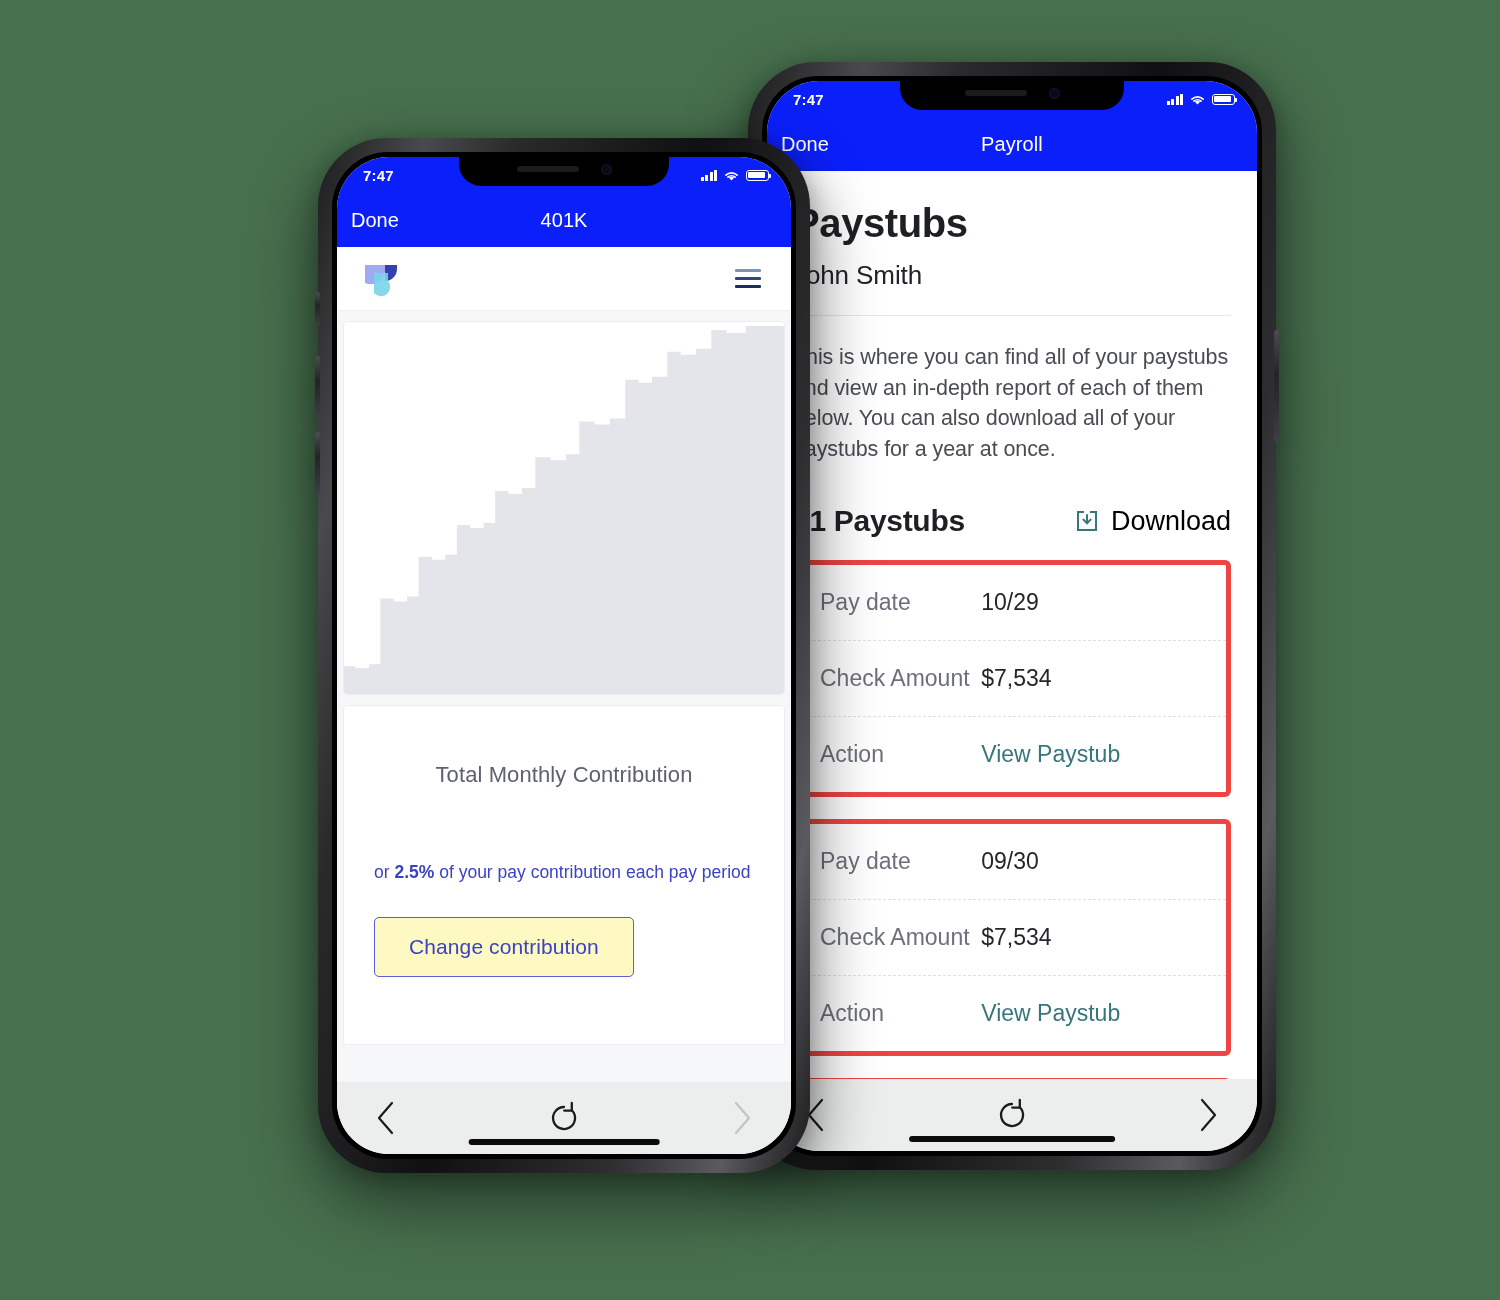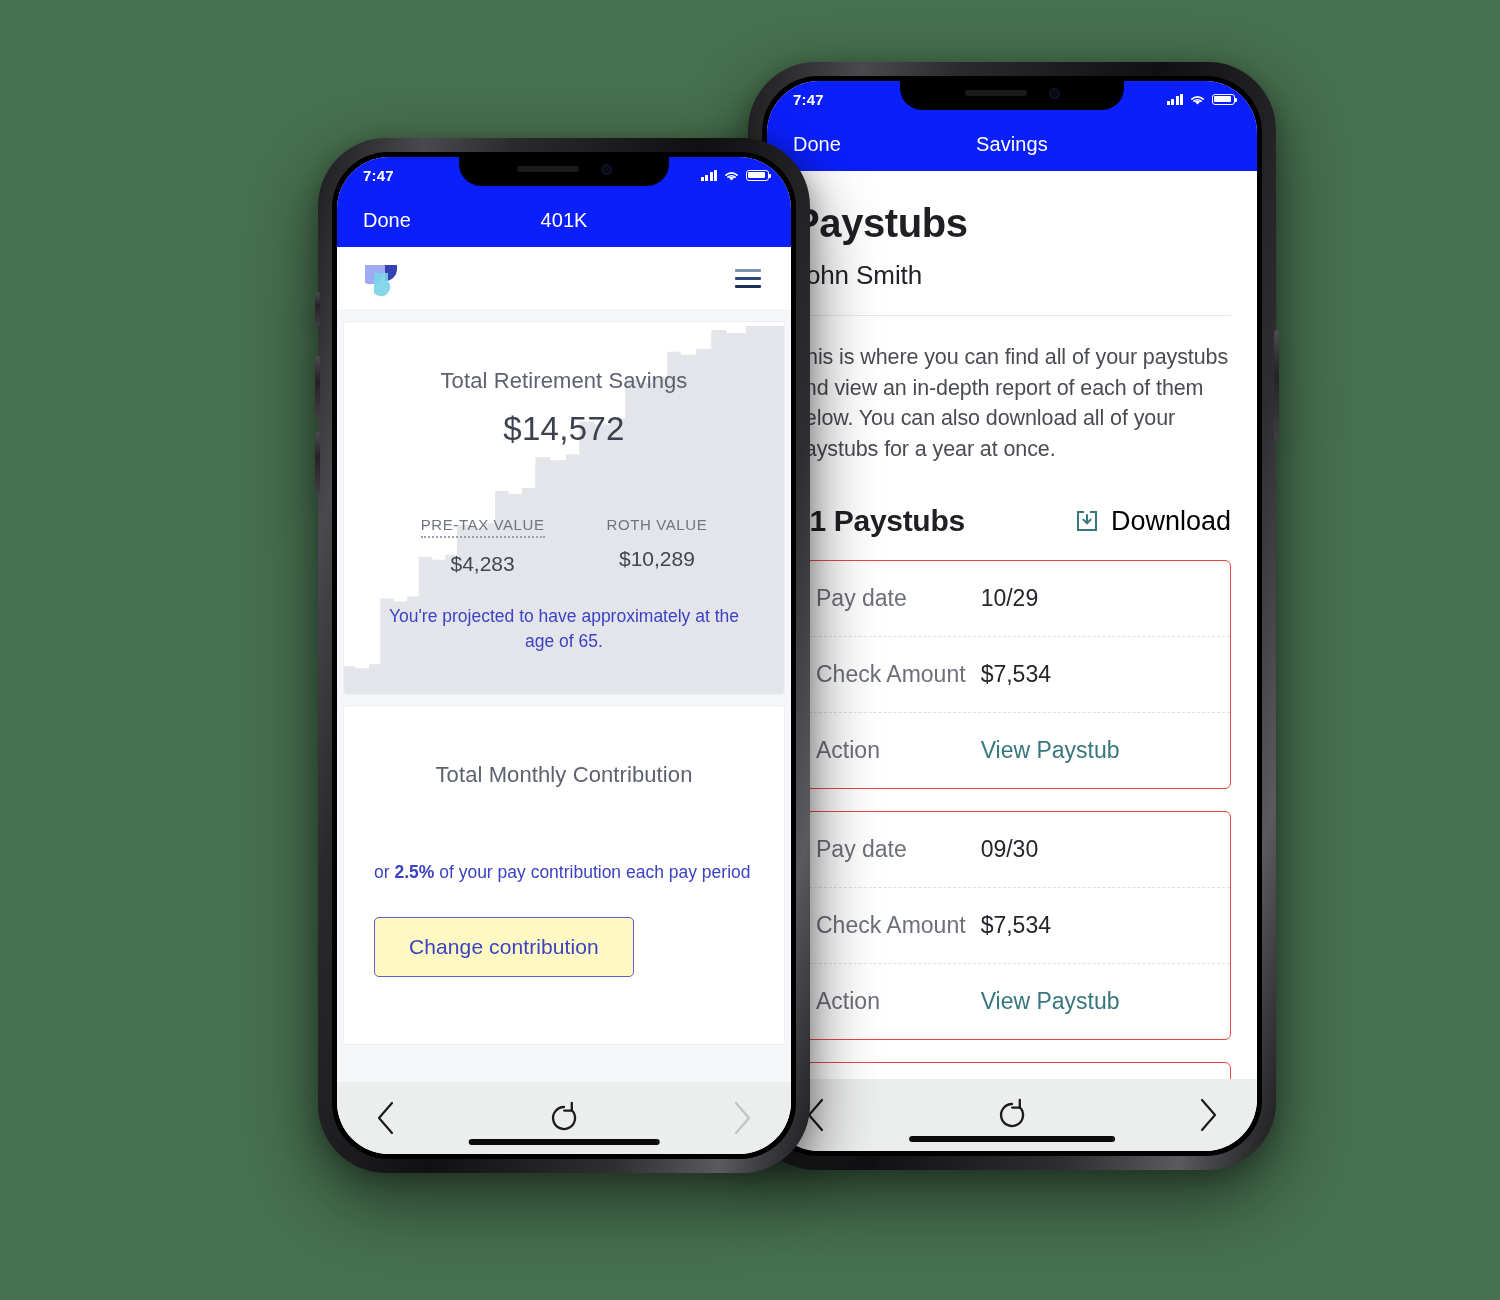--- a/index.html
+++ b/index.html
@@ -121,21 +121,21 @@
     height: 54px;
     display: flex;
     align-items: center;
     justify-content: center;
     position: relative;
     flex: none;
     z-index: 20;
   }
   .navbar .title { font-size: 20px; font-weight: 500; letter-spacing: .1px; }
   .navbar .done {
-    position: absolute; left: 26px; top: 50%; transform: translateY(-50%);
+    position: absolute; left: 14px; top: 50%; transform: translateY(-50%);
     font-size: 20px; font-weight: 400;
   }
 
   
   .page { flex: 1; overflow: hidden; background: #fff; position: relative; }
 
   
   .browser-bar {
     flex: none;
     height: 72px;
@@ -258,21 +258,21 @@
     letter-spacing: -.1px;
   }
   .p-countrow {
     display: flex; align-items: center; justify-content: space-between;
     margin-top: 40px;
   }
   .p-count { font-size: 30px; font-weight: 700; color: #1f2024; letter-spacing: -.3px; }
   .p-download { display: flex; align-items: center; gap: 12px; color: #000000; font-size: 27px; }
 
   .stub-card {
-    border: 1px solid #ef4444;
+    border: 5px solid #ef4444;
     border-radius: 6px;
     margin-top: 22px;
     background: #fff;
   }
   .stub-row {
     display: flex; align-items: center;
     padding: 24px 22px;
     font-size: 23px;
   }
   .stub-row + .stub-row { border-top: 1px dashed #dfe0e4; }
@@ -309,21 +309,21 @@
               <path d="M4.9 8.2 a5.2 5.2 0 0 1 7.2 0" stroke="#fff" stroke-width="1.7" fill="none" stroke-linecap="round"></path>
             </svg>
             <span class="batt">
                 <span></span>
               </span>
           </span>
         </div>
 
         <div class="navbar">
           <span class="done">Done</span>
-          <span class="title">Savings</span>
+          <span class="title">Payroll</span>
         </div>
 
         <div class="page">
           <div class="p-scroll">
             <div class="p-title">Paystubs</div>
             <div class="p-sub">John Smith</div>
             <div class="p-rule"></div>
             <div class="p-para">This is where you can find all of your paystubs and view an in-depth report of each of them below. You can also download all of your paystubs for a year at once.</div>
 
             <div class="p-countrow">
@@ -455,37 +455,20 @@
                     L158,170 L172,170 L172,173 L186,173 L186,167 L200,167
                     L200,136 L216,136 L216,139 L232,139 L232,133 L246,133
                     L246,100 L262,100 L262,103 L278,103 L278,97 L294,97
                     L294,58 L308,58 L308,61 L322,61 L322,55 L338,55
                     L338,30 L352,30 L352,33 L368,33 L368,27 L384,27
                     L384,8 L400,8 L400,11 L420,11 L420,4 L460,4
                     L460,374 Z"></path>
                 </svg>
               </div>
 
-              <div class="card-body">
-                <div class="metric-label">Total Retirement Savings</div>
-                <div class="metric-value">$14,572</div>
-
-                <div class="split">
-                  <div class="split-col">
-                    <div class="split-head dotted">PRE-TAX VALUE</div>
-                    <div class="split-val">$4,283</div>
-                  </div>
-                  <div class="split-col">
-                    <div class="split-head">ROTH VALUE</div>
-                    <div class="split-val">$10,289</div>
-                  </div>
-                </div>
-
-                <div class="projection">You're projected to have approximately at the age of 65.</div>
-              </div>
             </div>
 
             <div class="card card-contrib">
               <div class="contrib-body">
                 <div class="metric-label">Total Monthly Contribution</div>
 
                 <div class="contrib-sub"><span>or </span><b>2.5%</b><span> of your pay contribution each pay period</span></div>
 
                 <div style="text-align:left;">
                   <span class="btn-outline">Change contribution</span>

